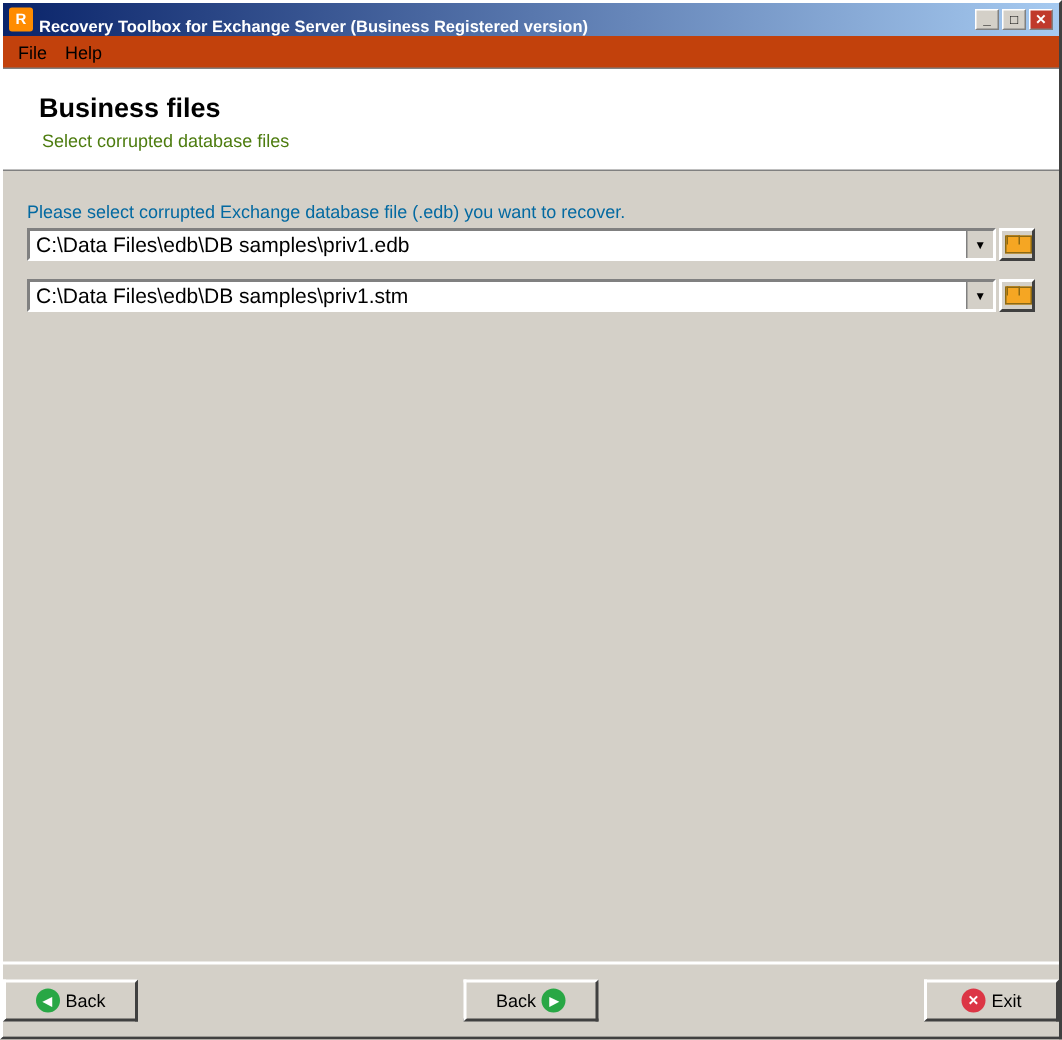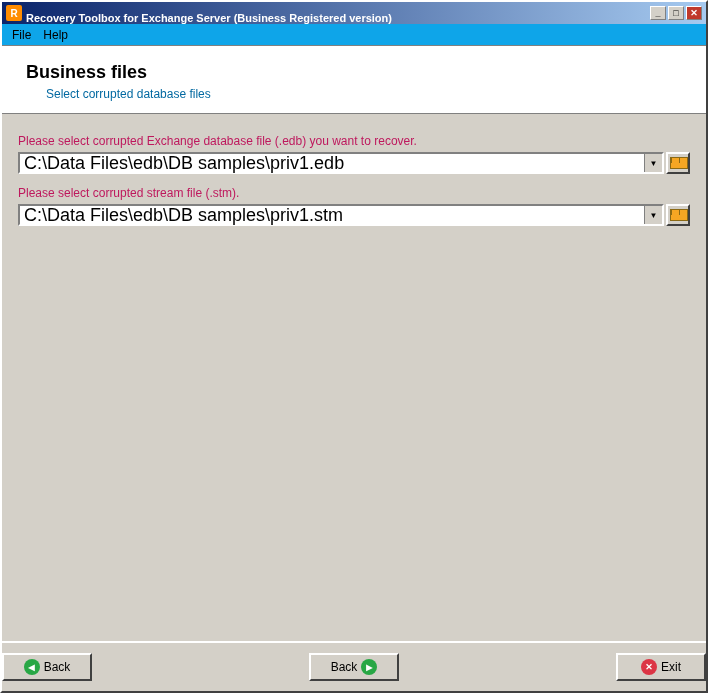--- a/index.html
+++ b/index.html
@@ -74,21 +74,21 @@
       cursor: pointer;
       color: #000;
       font-weight: bold;
     }
     .title-btn.close-btn {
       background: #c0392b;
       color: white;
     }
     .menu-bar {
       height: 22px;
-      background: #0ea5e9;
+      background: #c2410c;
       display: flex;
       align-items: center;
       padding: 4px 4px;
       border-bottom: 1px solid #808080;
       flex-shrink: 0;
     }
     .menu-item {
       padding: 2px 6px;
       font-size: 12px;
       cursor: pointer;
@@ -107,60 +107,60 @@
       flex-shrink: 0;
     }
     .header-title {
       font-size: 18px;
       font-weight: bold;
       color: #000000;
       margin-bottom: 4px;
     }
     .header-subtitle {
       font-size: 12px;
-      color: #0369a1;
-      margin-left: 20px;
+      color: #4d7c0f;
+      margin-left: 2px;
     }
     .main-section {
       flex: 1;
       background: #d4d0c8;
       padding: 20px 16px;
       display: flex;
       flex-direction: column;
       gap: 12px;
     }
     .field-group {
       display: flex;
       flex-direction: column;
       gap: 4px;
     }
     .field-label {
       font-size: 12px;
-      color: #be185d;
+      color: #0369a1;
     }
     .field-row {
       display: flex;
       align-items: center;
       gap: 2px;
     }
     .dropdown-container {
       flex: 1;
       height: 22px;
       background: #ffffff;
       border: 2px solid #808080;
       border-right-color: #ffffff;
       border-bottom-color: #ffffff;
       display: flex;
       align-items: center;
       position: relative;
     }
     .dropdown-value {
       flex: 1;
       padding: 0 4px;
-      font-size: 18px;
+      font-size: 14px;
       color: #000;
       white-space: nowrap;
       overflow: hidden;
     }
     .dropdown-arrow {
       width: 18px;
       height: 100%;
       background: #d4d0c8;
       border-left: 1px solid #808080;
       display: flex;
@@ -301,21 +301,20 @@
             <span class="dropdown-value">C:\Data Files\edb\DB samples\priv1.edb</span>
             <div class="dropdown-arrow"></div>
           </div>
           <div class="browse-btn">
             <div class="folder-icon"></div>
           </div>
         </div>
       </div>
 
       <div class="field-group">
-        <label class="field-label">Please select corrupted  stream file (.stm).</label>
         <div class="field-row">
           <div class="dropdown-container">
             <span class="dropdown-value">C:\Data Files\edb\DB samples\priv1.stm</span>
             <div class="dropdown-arrow"></div>
           </div>
           <div class="browse-btn">
             <div class="folder-icon"></div>
           </div>
         </div>
       </div>

